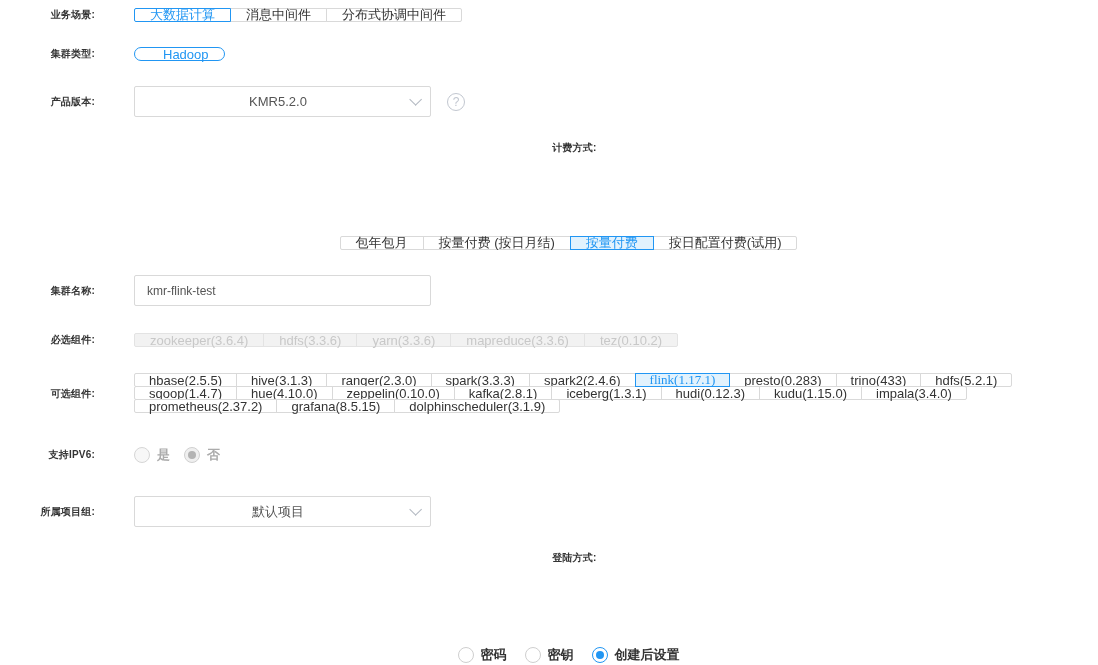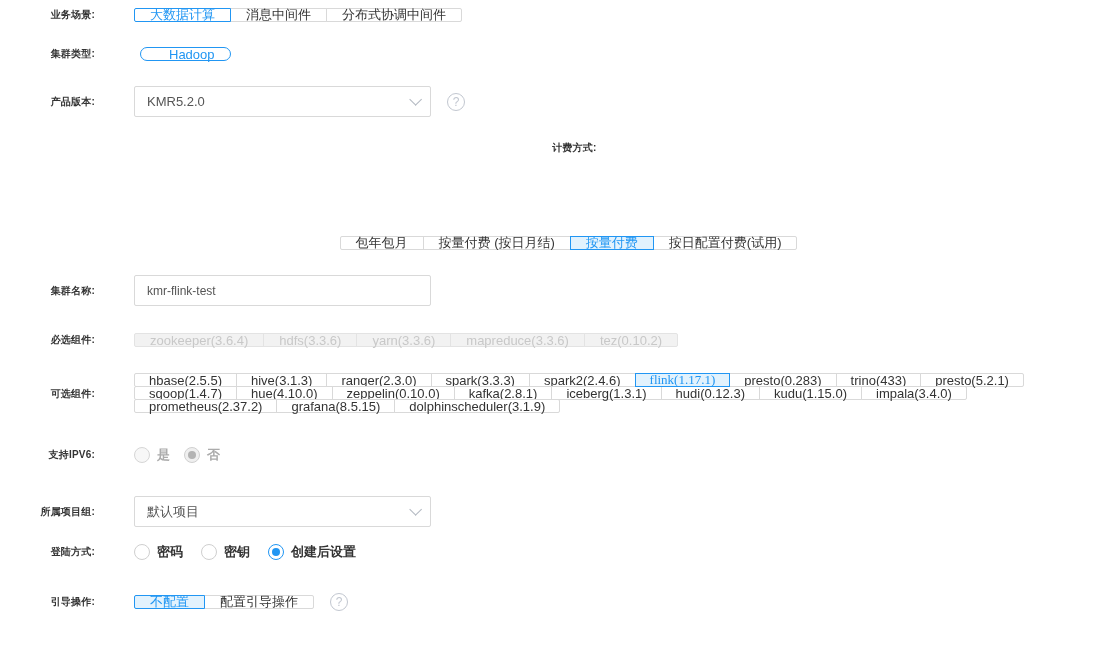--- a/index.html
+++ b/index.html
@@ -40,21 +40,21 @@
   .comp-row { display: flex; }
   .comp-row + .comp-row { margin-top: -1px; }
   .comp-row .btn { padding: 0 14px; }
 
   
   .select-box, .text-input {
     width: 297px; height: 31px; border: 1px solid #d9d9d9; border-radius: 2px;
     background: #ffffff; display: flex; align-items: center; padding: 0 12px;
     font-size: 13px; color: #555555; position: relative;
   }
-  .select-box .sel-text { flex: 1; }
+  .select-box .sel-text { flex: 1; text-align: center; }
   .chevron {
     width: 9px; height: 9px; border-right: 1.5px solid #b3b9c2; border-bottom: 1.5px solid #b3b9c2;
     transform: rotate(45deg) translateY(-3px); flex: 0 0 auto;
   }
   .text-input input {
     border: none; outline: none; width: 100%; font-size: 12px; color: #555555;
     font-family: inherit; background: transparent;
   }
 
   .help-icon {
@@ -78,29 +78,29 @@
   }
   .radio-circle.dis { border-color: #d6d6d6; background: #f7f7f7; }
   .radio-circle.dis.checked { border-color: #d0d0d0; background: #efefef; }
   .radio-circle.dis.checked::after { background: #b3b3b3; }
   .radio-label { margin-left: 7px; font-size: 13px; font-weight: 600; color: #333333; }
   .radio-label.dis { color: #ababab; }
   .radio-group.compact .radio-option { margin-right: 14px; }
 
   
   #row-scenario   { margin-top: 8px; }
-  #row-clustertype{ margin-top: 25px; gap: 6px; }
+  #row-clustertype{ margin-top: 25px; }
   #row-version    { margin-top: 25px; }
   #row-billing    { margin-top: 24px; flex-direction: column; }
   #row-name       { margin-top: 25px; }
   #row-required   { margin-top: 27px; }
   #row-optional   { margin-top: 26px; }
   #row-ipv6       { margin-top: 33px; }
   #row-project    { margin-top: 32px; }
-  #row-login      { margin-top: 16px; }
+  #row-login      { margin-top: 24px; flex-direction: column; }
   #row-bootstrap  { margin-top: 32px; }
 </style>
 </head>
 <body>
 
 <div class="page">
 
   <div class="form-row" id="row-scenario">
     <div class="form-label">业务场景:</div>
     <div class="control">
@@ -171,21 +171,21 @@
     <div class="control comp-rows">
       <div class="comp-row">
         <button class="btn">hbase(2.5.5)</button>
         <button class="btn">hive(3.1.3)</button>
         <button class="btn">ranger(2.3.0)</button>
         <button class="btn">spark(3.3.3)</button>
         <button class="btn">spark2(2.4.6)</button>
         <button class="btn sel-blue">flink(1.17.1)</button>
         <button class="btn">presto(0.283)</button>
         <button class="btn">trino(433)</button>
-        <button class="btn">presto(5.2.1)</button>
+        <button class="btn">hdfs(5.2.1)</button>
       </div>
       <div class="comp-row">
         <button class="btn">sqoop(1.4.7)</button>
         <button class="btn">hue(4.10.0)</button>
         <button class="btn">zeppelin(0.10.0)</button>
         <button class="btn">kafka(2.8.1)</button>
         <button class="btn">iceberg(1.3.1)</button>
         <button class="btn">hudi(0.12.3)</button>
         <button class="btn">kudu(1.15.0)</button>
         <button class="btn">impala(3.4.0)</button>

